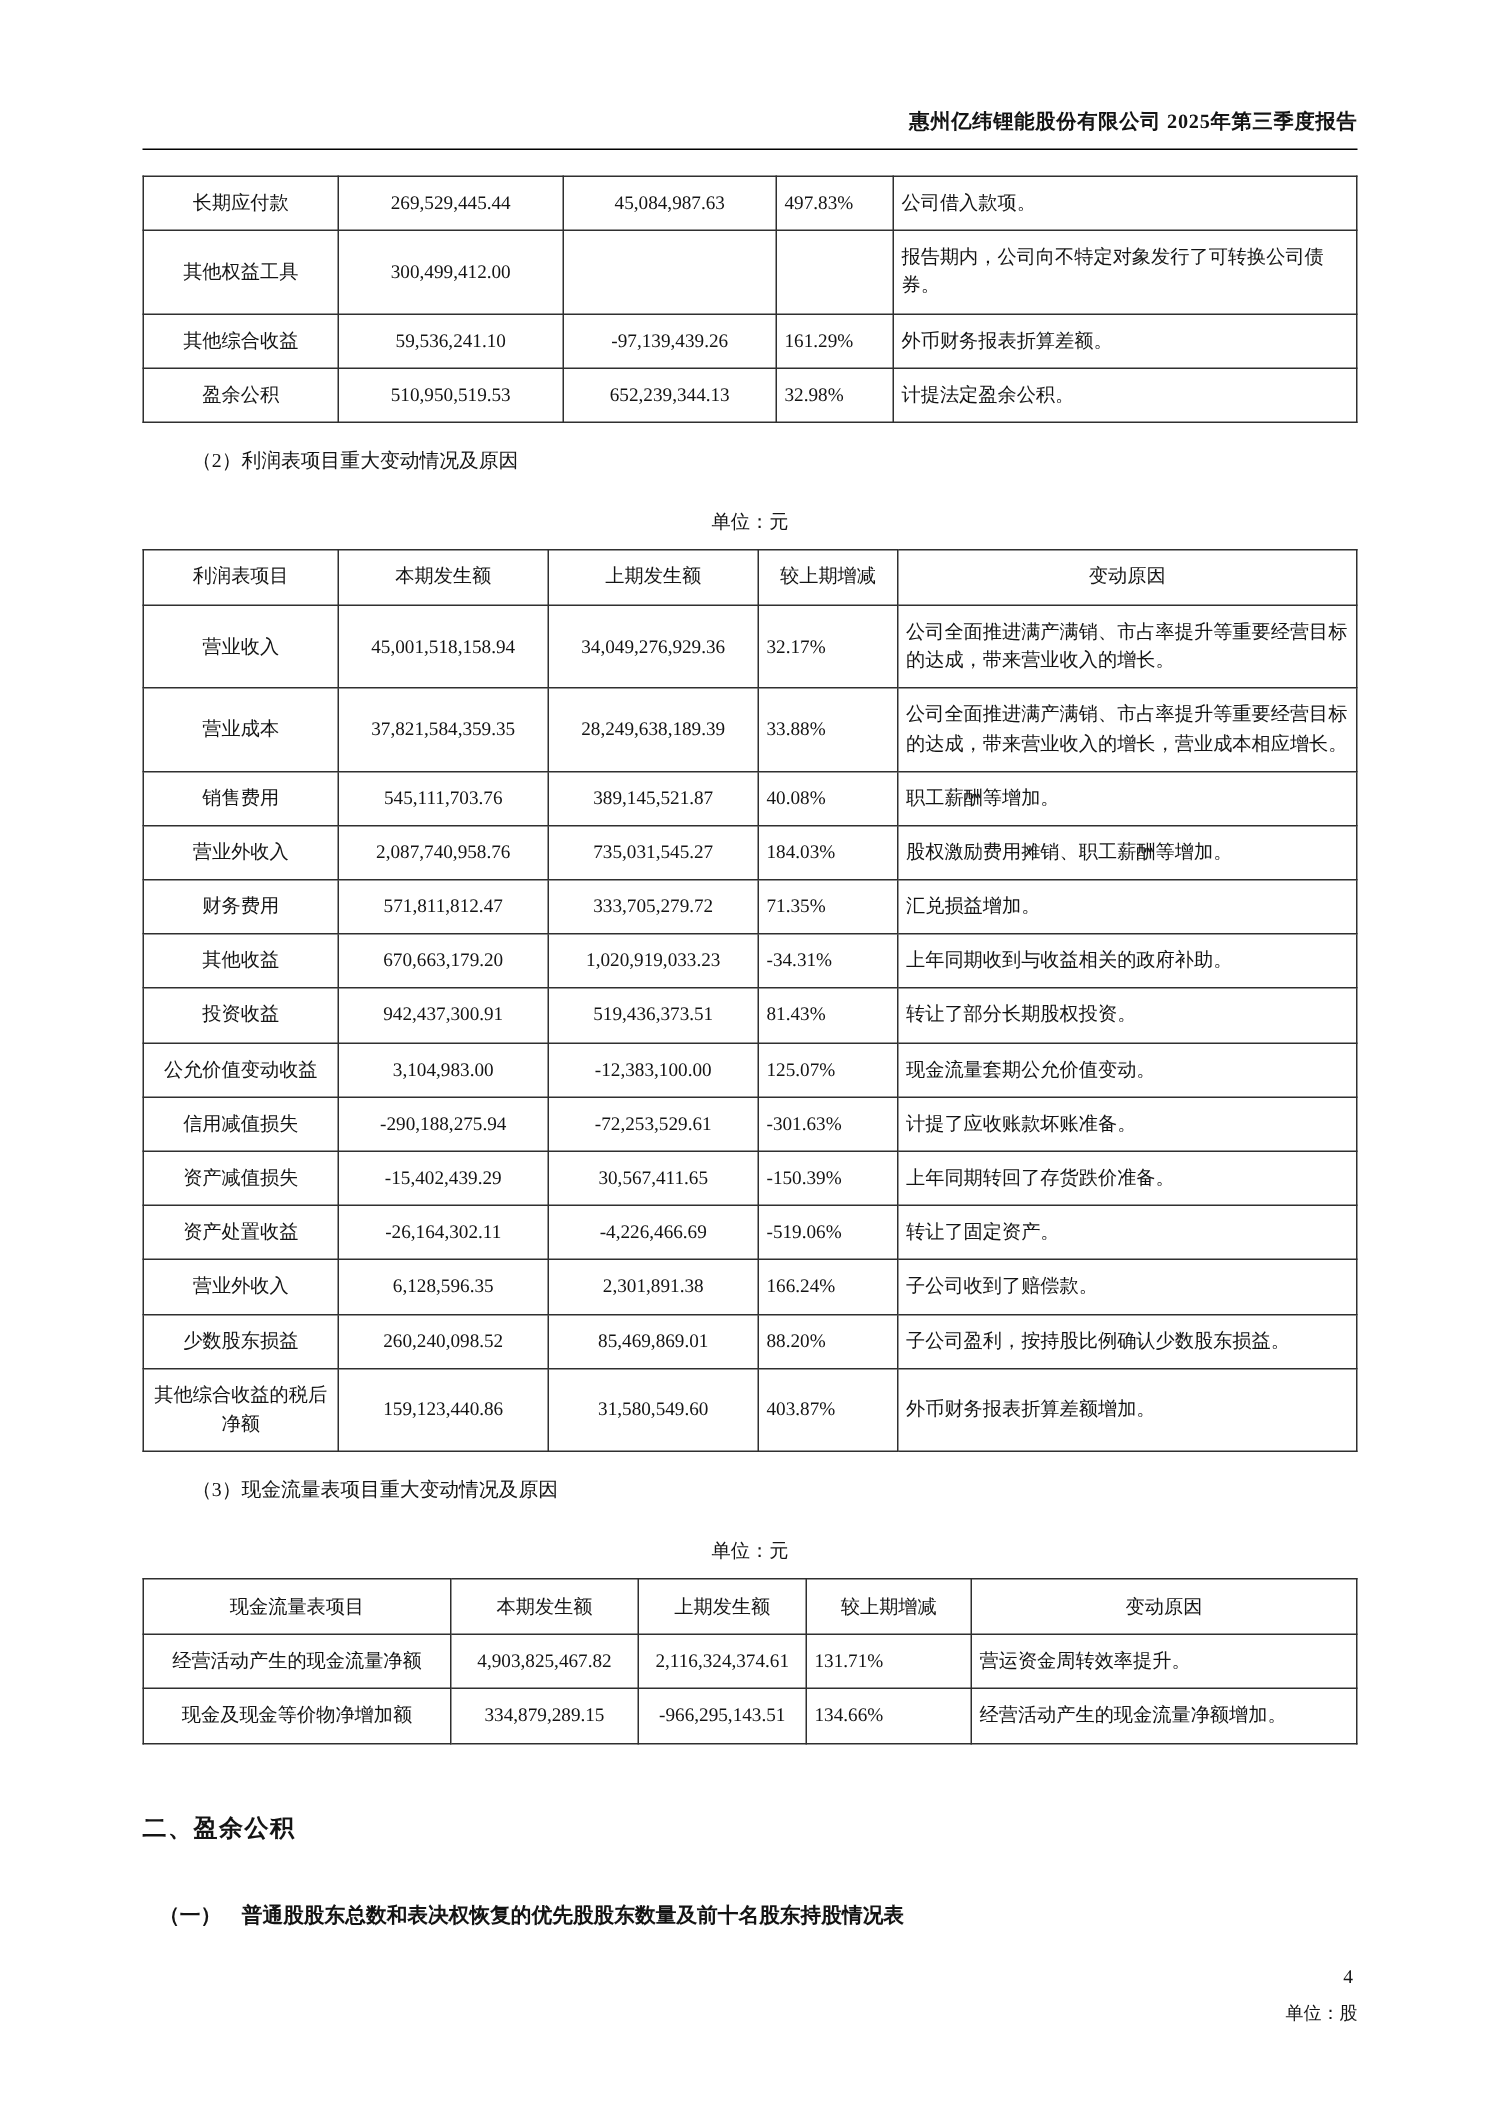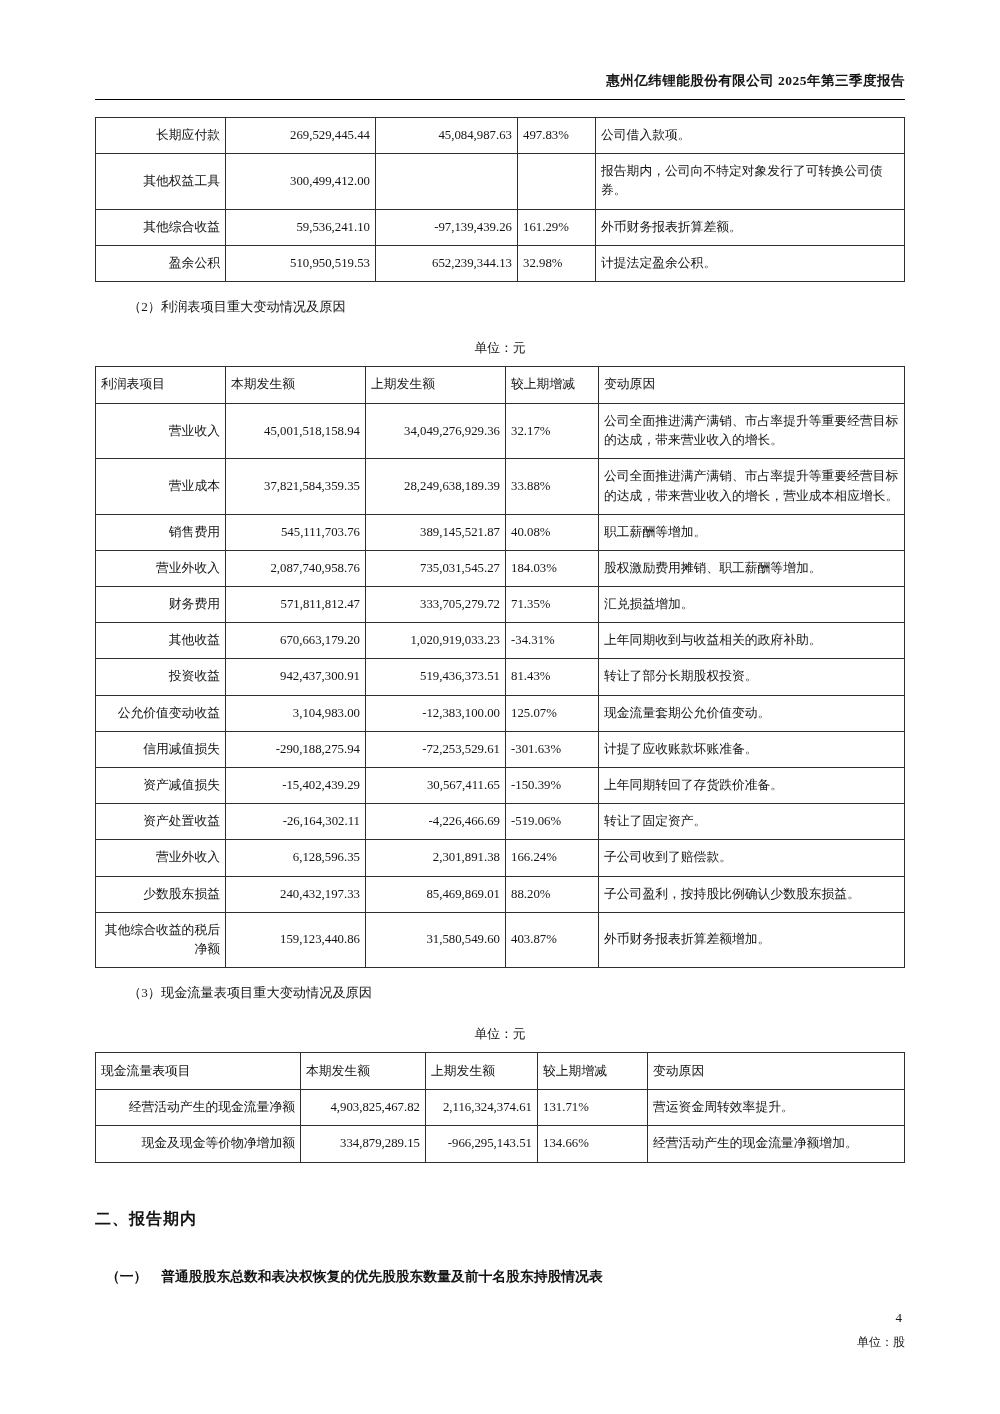--- a/index.html
+++ b/index.html
@@ -14,23 +14,23 @@
   .header-rule { border:none; border-top:1.5px solid #000; margin:0 0 17px 0; }
   table.fin { width:100%; border-collapse:collapse; table-layout:fixed; font-size:12.8px; }
   table.fin th, table.fin td {
     border:1px solid #2f2f2f;
     padding:8px 5px;
     line-height:1.5;
     vertical-align:middle;
     word-break:break-all;
     overflow-wrap:break-word;
   }
-  table.fin th { text-align:left; font-weight:normal; height:37px; }
-  .c-item { text-align:right;margin-left:24px; }
-  .c-num { text-align:right; }
+  table.fin th { text-align:center; font-weight:normal; height:37px; }
+  .c-item { text-align:center;margin-left:24px; }
+  .c-num { text-align:center; }
   .c-pct { text-align:left; }
   .c-reason { text-align:left; }
   .note-line { font-size:13.2px; margin:16px 0 0 33px; }
   .unit-line { text-align:center; font-size:12.8px; margin:24px 0 9px 0; }
   .section-heading { font-weight:bold; font-size:16px; margin-top:46px; letter-spacing:1px; }
   .sub-heading { font-weight:bold; font-size:13.8px; margin:38px 0 0 11px; }
   .unit-share { text-align:right; font-size:12px; margin-top:48px; }
   .page-num { position:absolute; right:98px; bottom:88px; font-size:13px; }
 </style>
 </head>
@@ -180,21 +180,21 @@
         </tr>
         <tr>
           <td class="c-item">营业外收入</td>
           <td class="c-num">6,128,596.35</td>
           <td class="c-num">2,301,891.38</td>
           <td class="c-pct">166.24%</td>
           <td class="c-reason">子公司收到了赔偿款。</td>
         </tr>
         <tr>
           <td class="c-item">少数股东损益</td>
-          <td class="c-num">240,432,197.33</td>
+          <td class="c-num">260,240,098.52</td>
           <td class="c-num">85,469,869.01</td>
           <td class="c-pct">88.20%</td>
           <td class="c-reason">子公司盈利，按持股比例确认少数股东损益。</td>
         </tr>
         <tr>
           <td class="c-item">其他综合收益的税后净额</td>
           <td class="c-num">159,123,440.86</td>
           <td class="c-num">31,580,549.60</td>
           <td class="c-pct">403.87%</td>
           <td class="c-reason">外币财务报表折算差额增加。</td>
@@ -232,21 +232,21 @@
         <tr>
           <td class="c-item">现金及现金等价物净增加额</td>
           <td class="c-num">334,879,289.15</td>
           <td class="c-num">-966,295,143.51</td>
           <td class="c-pct">134.66%</td>
           <td class="c-reason">经营活动产生的现金流量净额增加。</td>
         </tr>
       </tbody>
   </table>
 
-  <div class="section-heading">二、报告期内</div>
+  <div class="section-heading">二、盈余公积</div>
 
   <div class="sub-heading">（一）　普通股股东总数和表决权恢复的优先股股东数量及前十名股东持股情况表</div>
 
   <div class="unit-share">单位：股</div>
 
   <div class="page-num">4</div>
 
 </div>
 
 </body></html>

